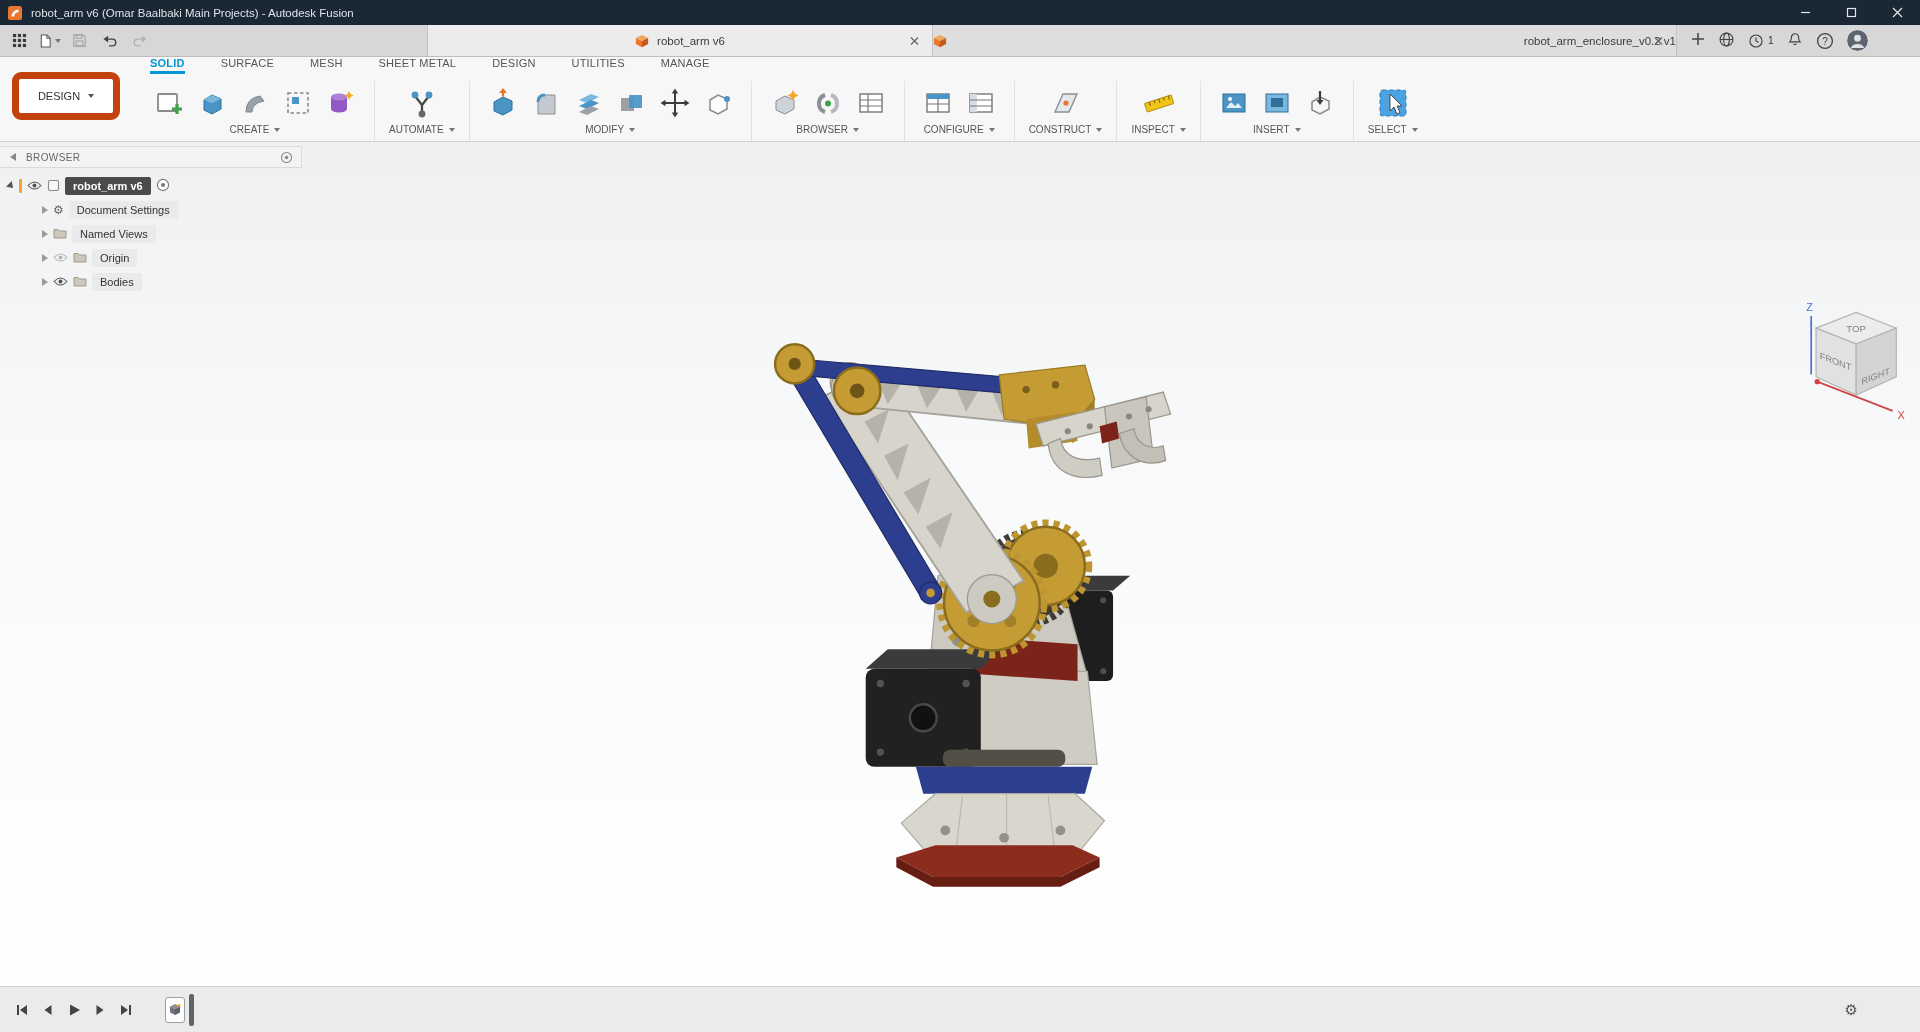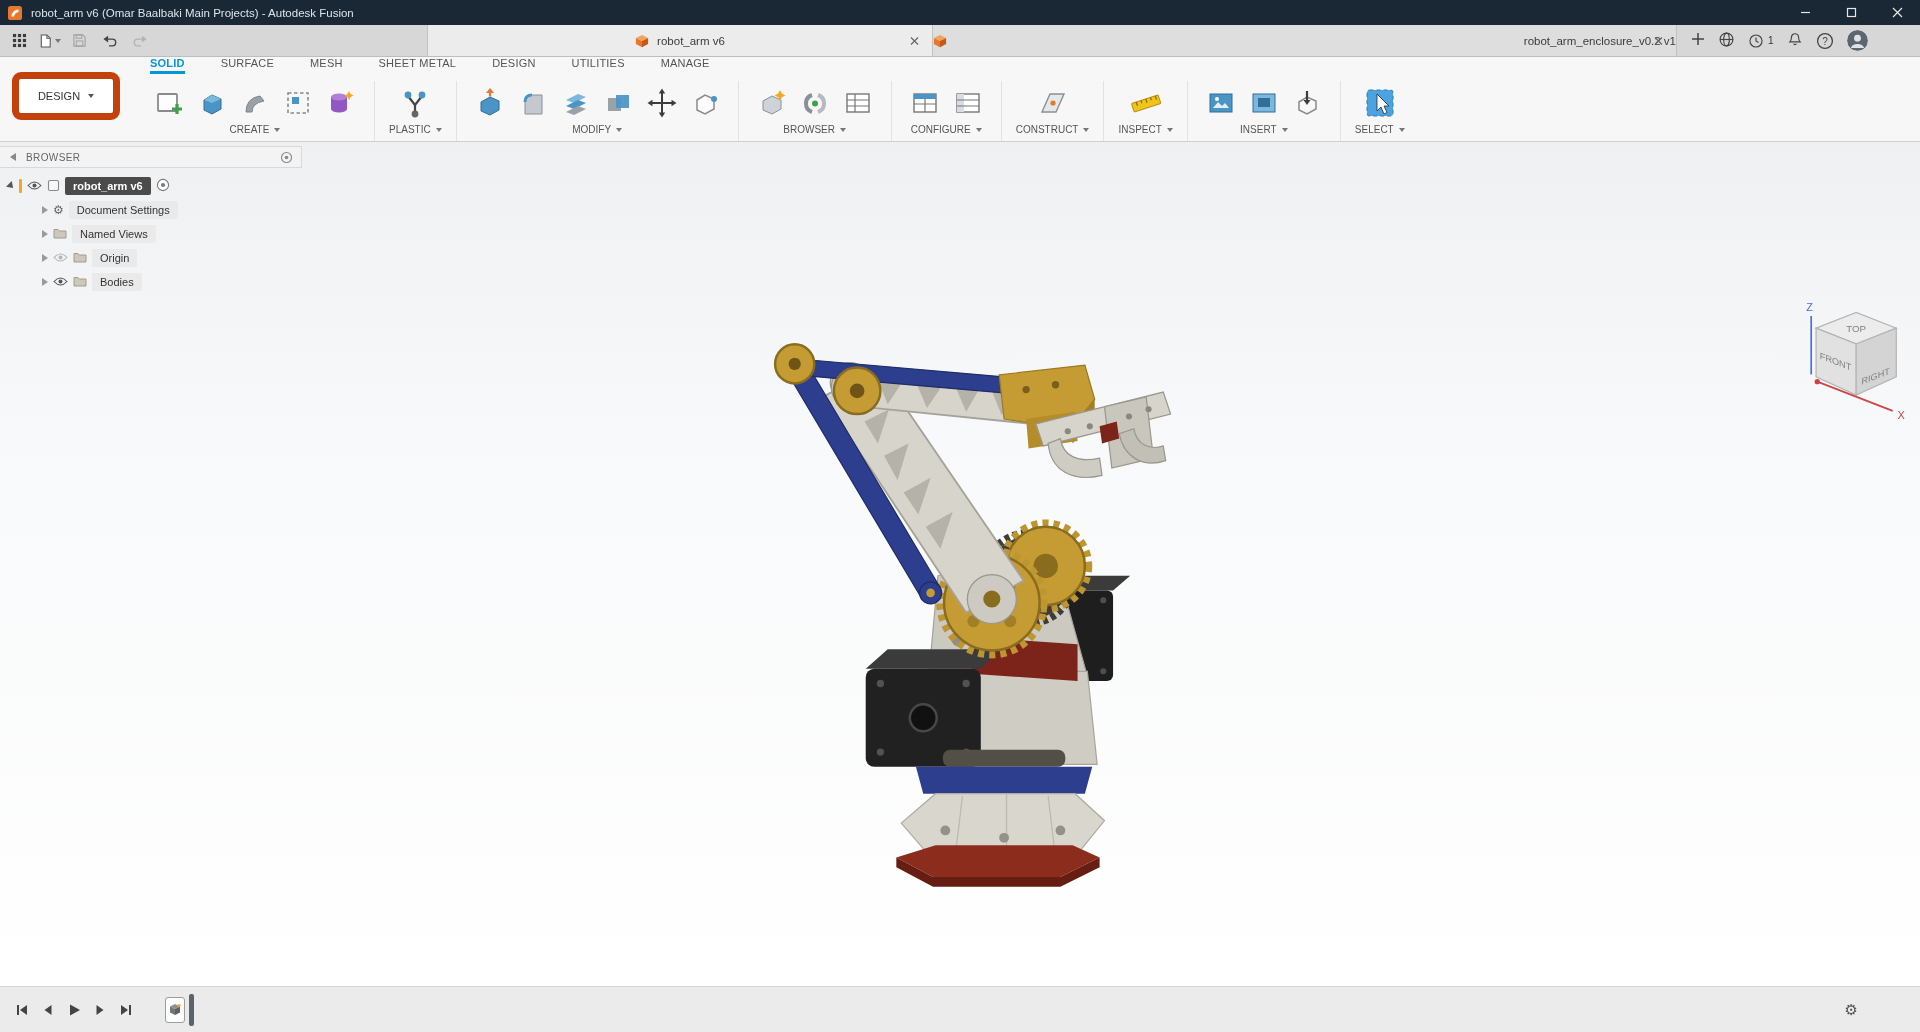--- a/index.html
+++ b/index.html
@@ -274,21 +274,21 @@
         <button class="ricon">
             <svg viewBox="0 0 32 32">
               <path d="M16,27 V18 M16,18 L9,9 M16,18 L23,9" stroke="#444" stroke-width="2.2" fill="none"></path>
               <circle cx="9" cy="8" r="3.4" fill="#4a94c6"></circle>
               <circle cx="23" cy="8" r="3.4" fill="#4a94c6"></circle>
               <circle cx="16" cy="27" r="3.4" fill="#666"></circle>
             </svg>
           </button>
       </div>
       <button class="group-label">
-          <span>PLASTIC</span>
+          <span>AUTOMATE</span>
           <span class="caret light"></span>
         </button>
     </div>
 
     <div class="rgroup">
       <div class="icons">
         <button class="ricon">
             <svg viewBox="0 0 32 32">
               <polygon points="7,15 16,10 25,14 25,23 16,28 7,24" fill="#4a94c6" stroke="#2f6f99"></polygon>
               <path d="M16,5.5 v4" stroke="#e8762d" stroke-width="2.2"></path>

